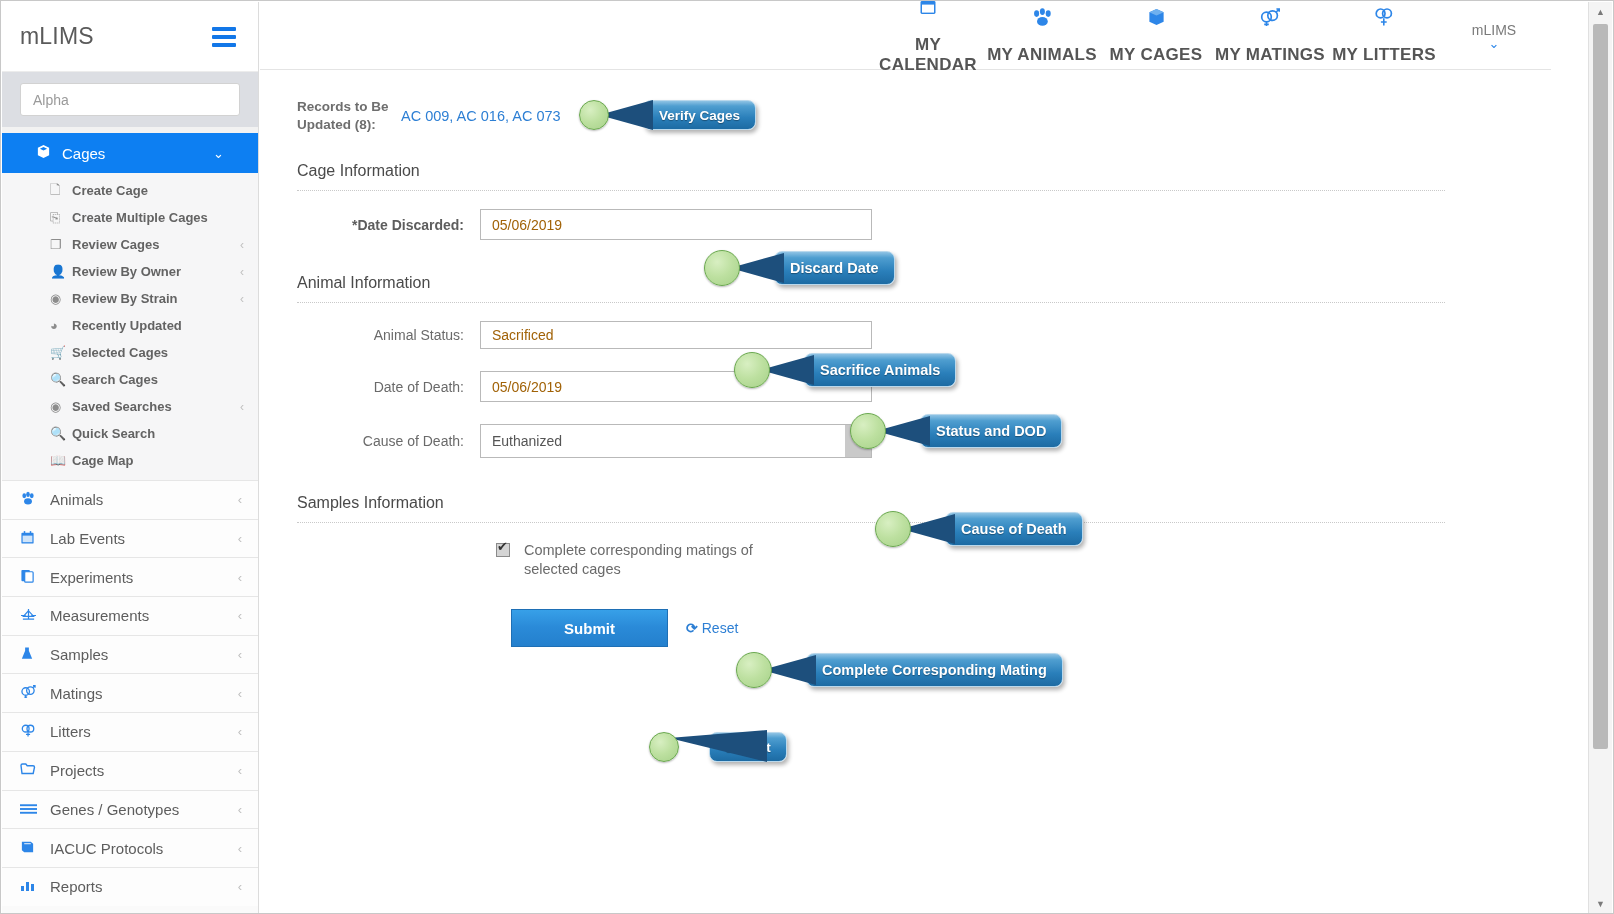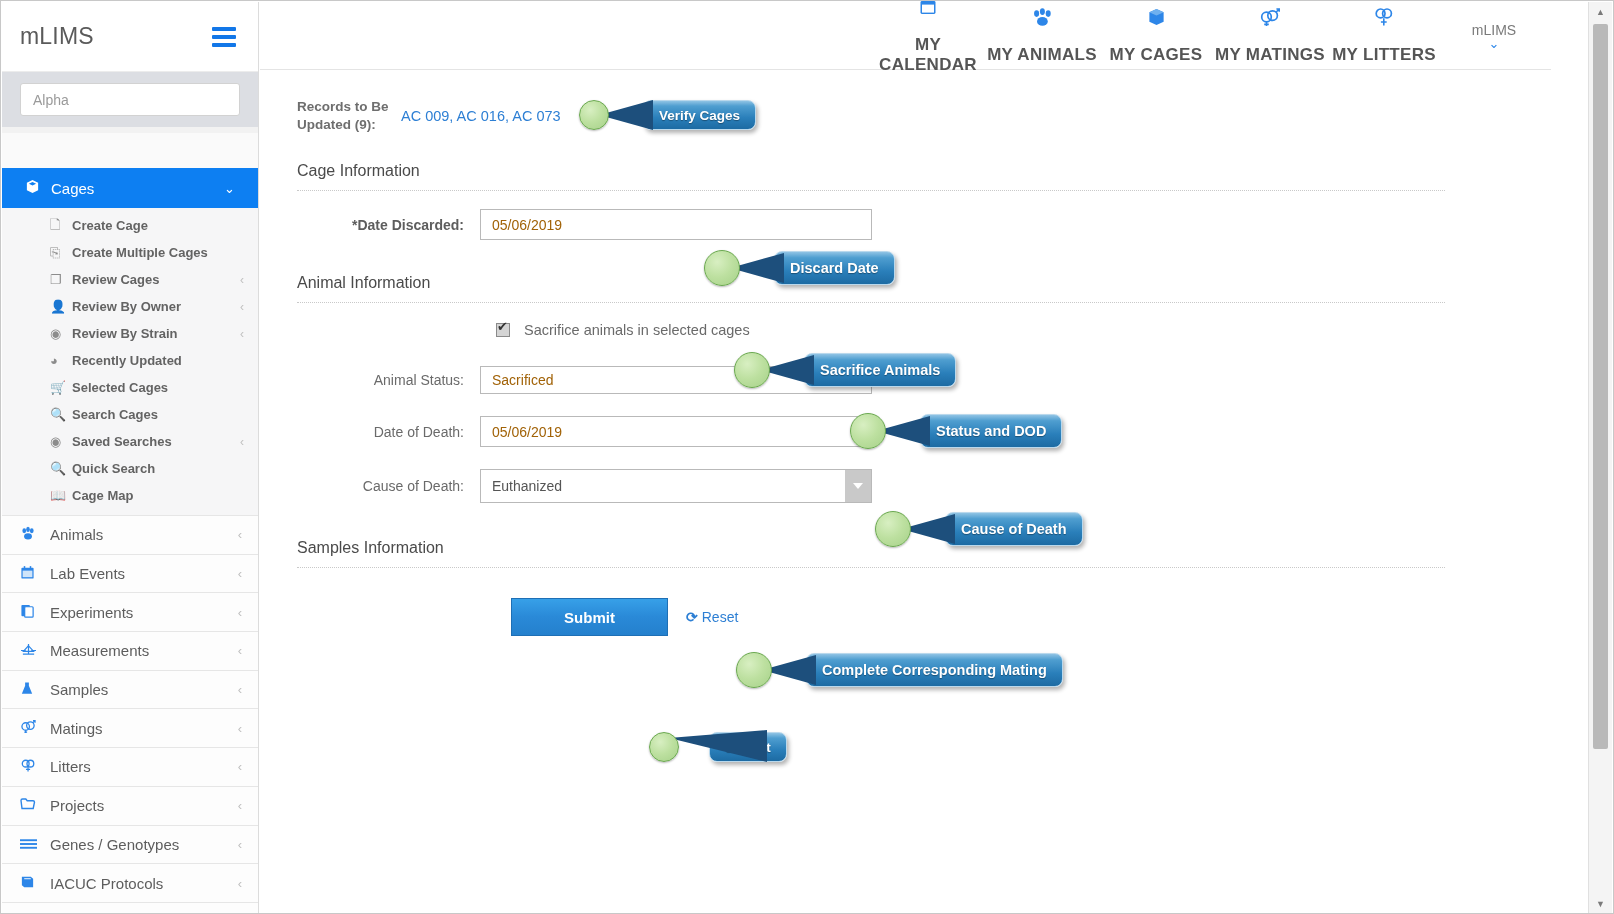--- a/index.html
+++ b/index.html
@@ -53,22 +53,22 @@
     font-size: 14px; color: #6b6b6b;
     font-family: "Liberation Sans", sans-serif;
     outline: none;
   }
   .search-input::placeholder { color: #9a9a9a; }
 
   .nav-gap { height: 6px; background: #f2f2f2; }
 
   .nav-section-active {
     height: 40px; background: #0d7ff2; color: #fff;
-    display: flex; align-items: center; padding: 0 23px;
-    font-size: 15px; cursor: pointer; margin-top: 35px;
+    display: flex; align-items: center; padding: 0 34px;
+    font-size: 15px; cursor: pointer;
   }
   .nav-section-active .ico { width: 26px; font-size: 14px; }
   .nav-section-active .lbl { flex: 1; }
   .nav-section-active .chev { font-size: 13px; }
 
   .submenu { background: #f6f6f7; padding: 4px 0 6px 0; }
   .submenu-item {
     height: 27px; display: flex; align-items: center;
     padding: 0 14px 0 48px; font-size: 13px; color: #636363;
     cursor: pointer;
@@ -524,40 +524,35 @@
     <div class="user-menu">
       <div class="um-name">mLIMS</div>
       <div class="um-chev">⌄</div>
     </div>
   </div>
 
   <div class="content">
     <div class="content-inner">
 
       <div class="records-row">
-        <div class="records-label">Records to Be Updated (9):</div>
+        <div class="records-label">Records to Be Updated (8):</div>
         <div class="records-value">AC 009, AC 016, AC 073</div>
       </div>
 
       <div class="section-title">Cage Information</div>
       <div class="section-rule"></div>
 
       <div class="form-row">
         <div class="form-label req">*Date Discarded:</div>
         <input class="text-input wide" value="05/06/2019" style="">
       </div>
 
       <div class="section-title" style="margin-top:34px">Animal Information</div>
       <div class="section-rule"></div>
 
-      <div class="check-row">
-        <div class="check-spacer"></div>
-        <div class="cb"></div>
-        <div class="check-label">Sacrifice animals in selected cages</div>
-      </div>
 
       <div class="form-row">
         <div class="form-label">Animal Status:</div>
         <input class="text-input" style="width: 392px; height: 28px;" value="Sacrificed">
       </div>
 
       <div class="form-row">
         <div class="form-label">Date of Death:</div>
         <input class="text-input wide" value="05/06/2019" style="">
       </div>
@@ -566,20 +561,25 @@
         <div class="form-label">Cause of Death:</div>
         <div class="select-wrap">
           <div class="sel-value">Euthanized</div>
           <div class="sel-btn"></div>
         </div>
       </div>
 
       <div class="section-title" style="margin-top:36px">Samples Information</div>
       <div class="section-rule"></div>
 
+      <div class="check-row">
+        <div class="check-spacer"></div>
+        <div class="cb"></div>
+        <div class="check-label">Complete corresponding matings of selected cages</div>
+      </div>
 
       <div class="submit-row">
         <button class="btn-submit">Submit</button>
         <div class="reset-link">
           <span class="r-ico">⟳</span>
           <span>Reset</span>
         </div>
       </div>
 
     </div>

